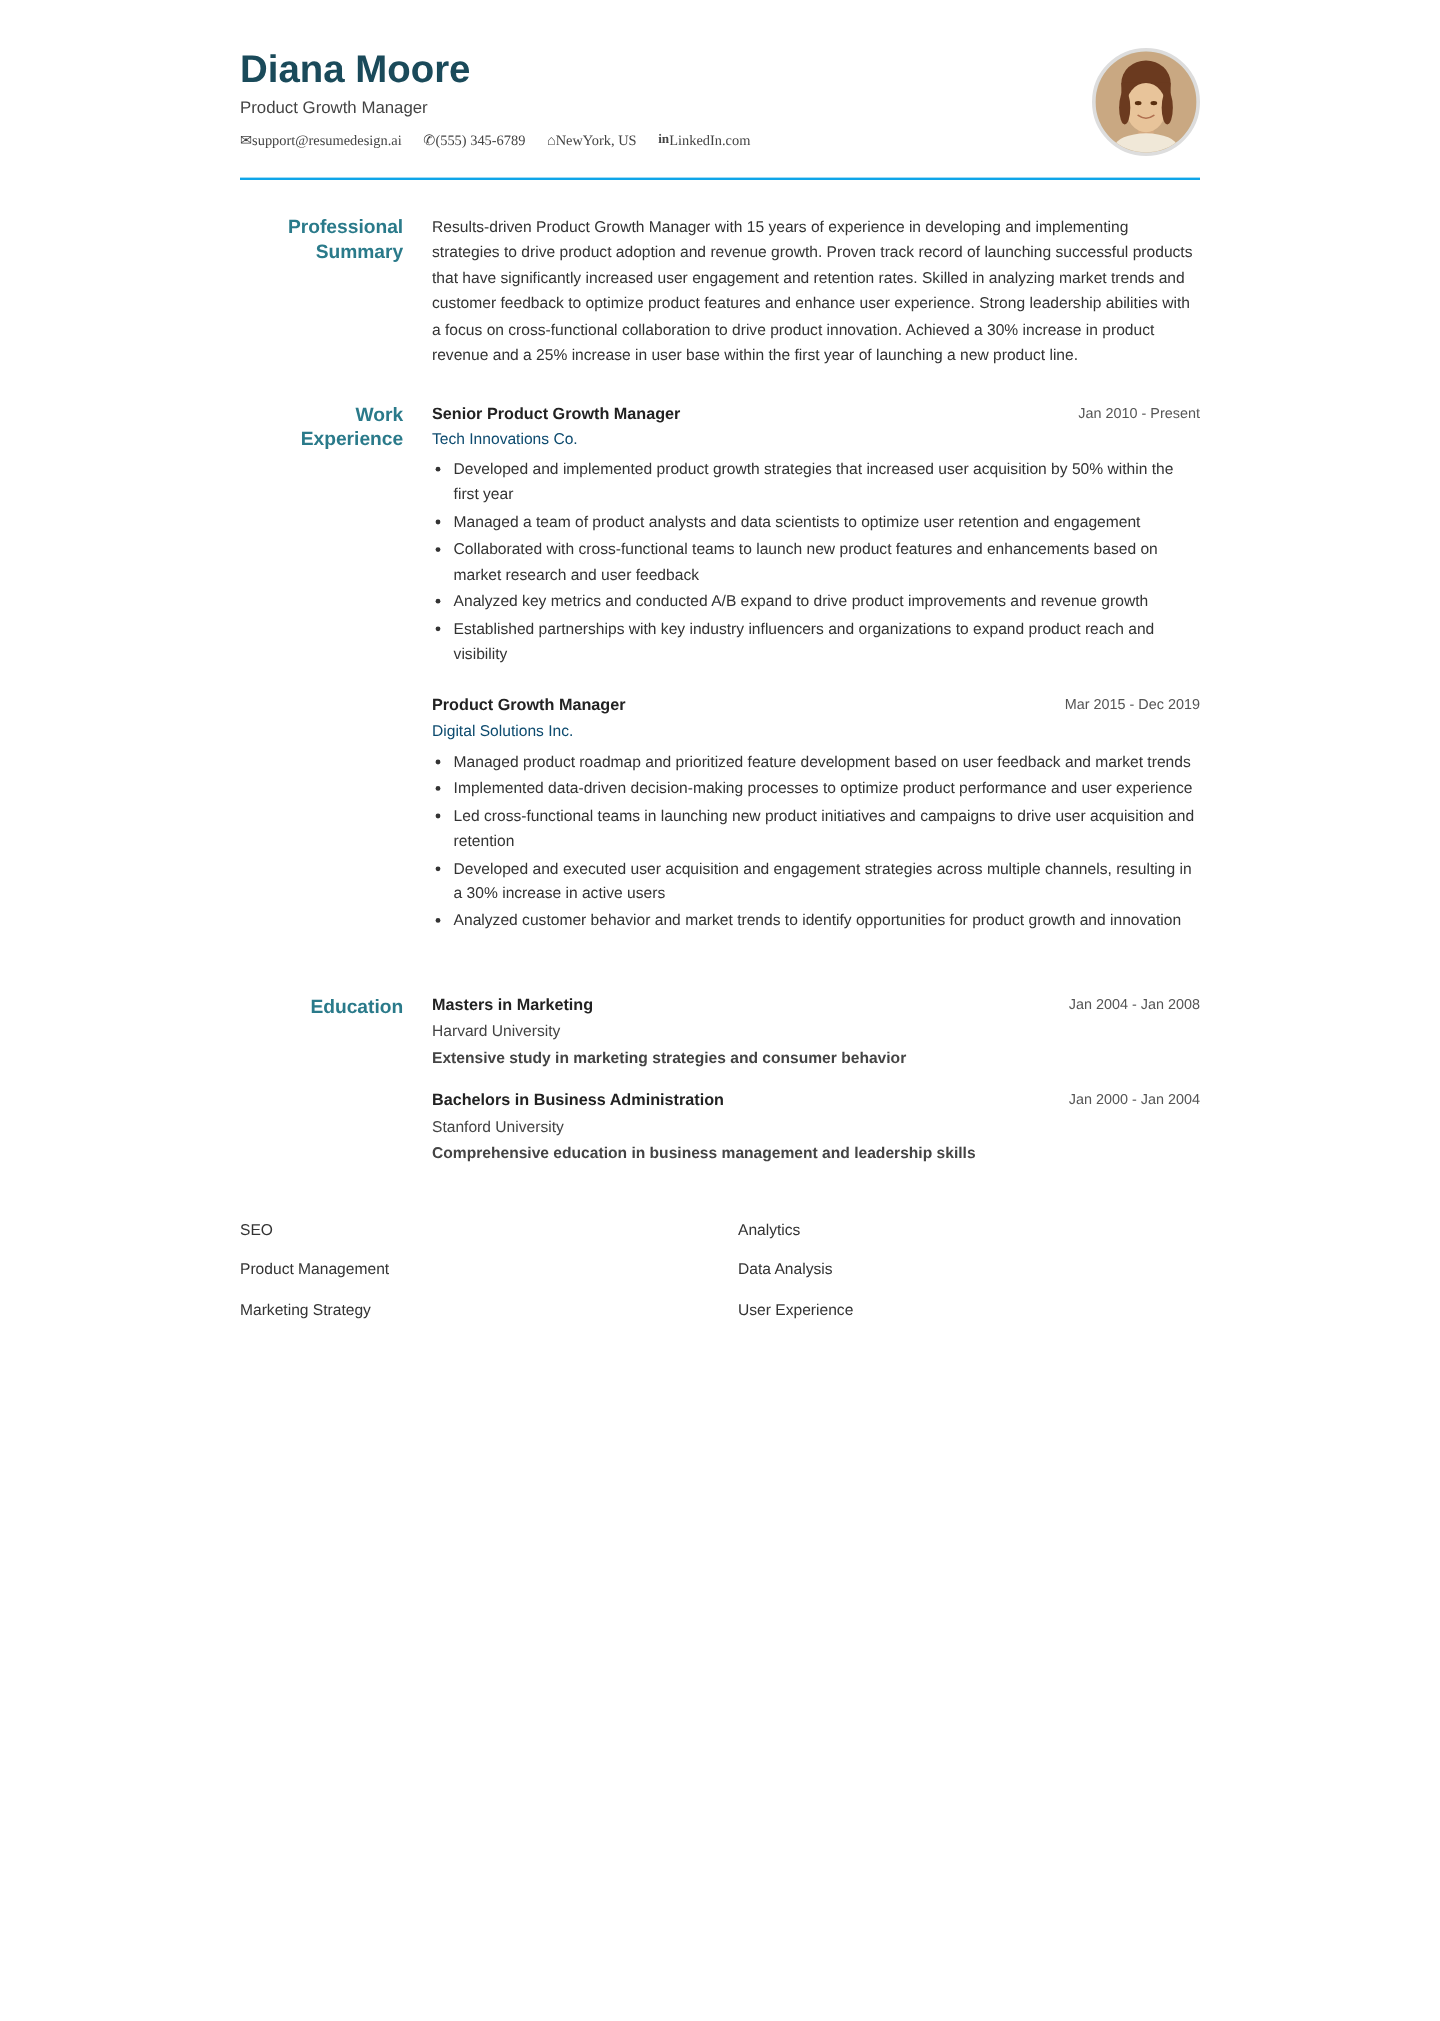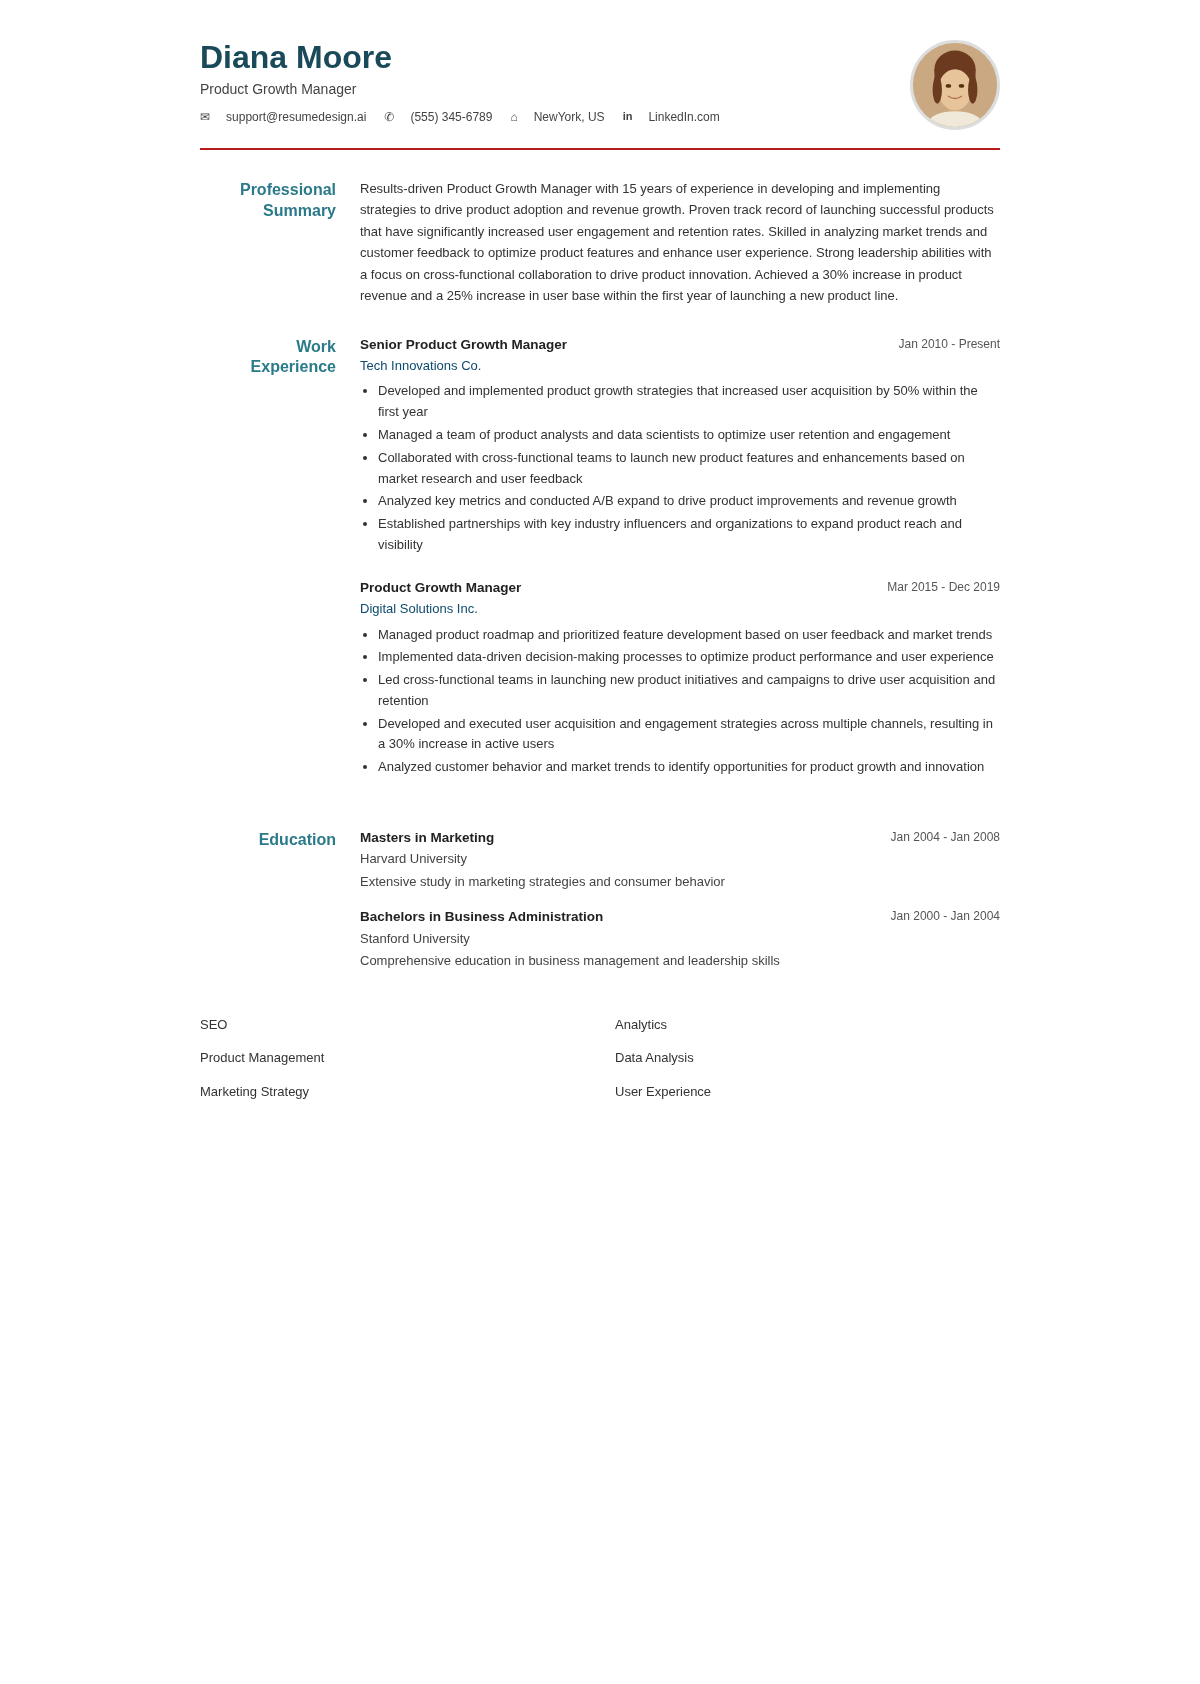--- a/index.html
+++ b/index.html
@@ -13,21 +13,21 @@
       font-size: 13px;
       line-height: 1.5;
     }
 
     
     .header {
       display: flex;
       justify-content: space-between;
       align-items: flex-start;
       padding-bottom: 18px;
-      border-bottom: 2px solid #b91c1c;
+      border-bottom: 2px solid #0ea5e9;
       margin-bottom: 28px;
     }
     .header-left {}
     .header-name {
       font-size: 32px;
       font-weight: bold;
       color: #1a4a5a;
       line-height: 1.1;
     }
     .header-title {
@@ -39,21 +39,22 @@
     .header-contacts {
       display: flex;
       gap: 18px;
       font-size: 12px;
       color: #444;
       flex-wrap: wrap;
     }
     .header-contacts span {
       display: flex;
       align-items: flex-start;
-      gap: 16px;
+      gap: 0;
+      font-family: Liberation Serif, serif;
     }
     .header-photo {
       width: 90px;
       height: 90px;
       border-radius: 50%;
       background: #c9b89a;
       overflow: hidden;
       flex-shrink: 0;
       display: flex;
       align-items: center;
@@ -149,20 +150,21 @@
     }
     .edu-school {
       font-size: 13px;
       color: #444;
       margin-top: 1px;
     }
     .edu-desc {
       font-size: 13px;
       color: #444;
       margin-top: 3px;
+      font-weight: bold;
     }
 
     
     .skills-grid {
       display: grid;
       grid-template-columns: 1fr 1fr;
       gap: 14px 30px;
     }
     .skill-item {
       display: flex;

